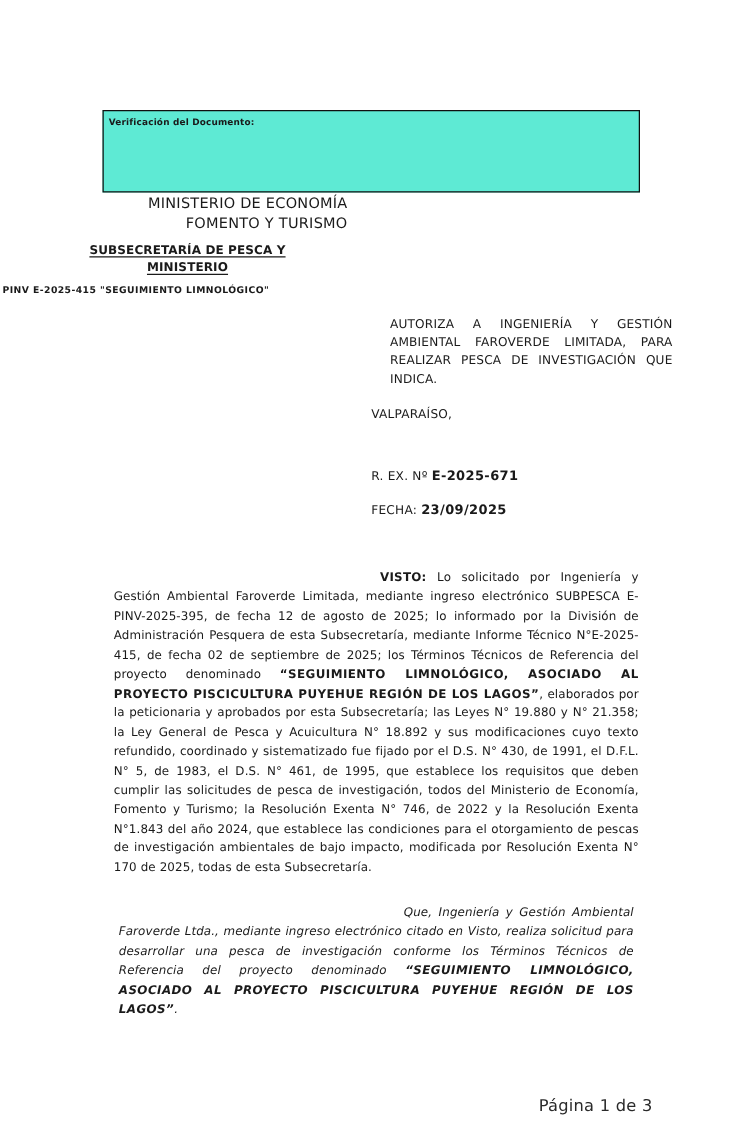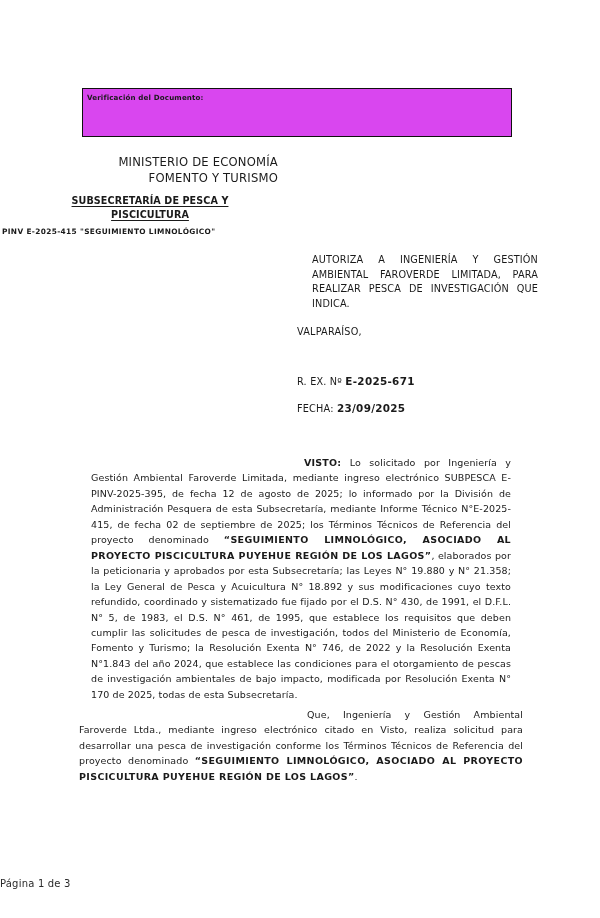--- a/index.html
+++ b/index.html
@@ -22,25 +22,25 @@
     inset: 0;
     background: #ffffff;
   }
 
   
   .verif-box {
     position: absolute;
     left: 82px;
     top: 88px;
     width: 430px;
-    height: 49px;
+    height: 66px;
     border: 1.4px solid #101010;
     box-sizing: border-box;
     overflow: hidden;
-    background: #d946ef;
+    background: #5eead4;
   }
   .verif-title {
     font-size: 7.1px;
     font-weight: bold;
     letter-spacing: 0.15px;
     margin: 3.5px 0 0 4px;
     line-height: 9px;
     white-space: nowrap;
   }
   .verif-list {
@@ -182,53 +182,53 @@
   .body-block2 {
     position: absolute;
     left: 79px;
     top: 707px;
     width: 444px;
     font-size: 9.5px;
     line-height: 15.45px;
     text-align: justify;
     letter-spacing: 0.1px;
   }
-  .body-block2 p { margin: 0; }
+  .body-block2 p { margin: 16px; font-style: italic; }
   .body-block2 .em {
     font-weight: bold;
     letter-spacing: 0.35px;
   }
   .indent-md { display: inline-block; width: 228px; }
 
   
   .footer {
     position: absolute;
     left: 0;
     top: 878px;
     width: 522px;
-    text-align: left;
-    font-size: 10px;
+    text-align: right;
+    font-size: 13px;
     letter-spacing: 0.2px;
     color: #2a2a2a;
   }
 </style>
 </head>
 <body>
 
 <div class="page">
 
   <div class="verif-box">
     <div class="verif-title">Verificación del Documento:</div>
   </div>
 
   <div class="letterhead">
     <div class="lh-line1">MINISTERIO DE ECONOMÍA</div>
     <div class="lh-line1">FOMENTO Y TURISMO</div>
     <div class="lh-sub">SUBSECRETARÍA DE PESCA Y</div>
-    <div class="lh-sub" style="margin-top:0">PISCICULTURA</div>
+    <div class="lh-sub" style="margin-top:0">MINISTERIO</div>
     <div class="lh-proj">PINV E-2025-415 "SEGUIMIENTO LIMNOLÓGICO"</div>
   </div>
 
   <div class="title-block">AUTORIZA A INGENIERÍA Y GESTIÓN AMBIENTAL FAROVERDE LIMITADA, PARA REALIZAR PESCA DE INVESTIGACIÓN QUE INDICA.</div>
 
   <div class="place-line">VALPARAÍSO,</div>
 
   <div class="res-line">
     <span>R. EX. Nº </span><b>E-2025-671</b>
   </div>

